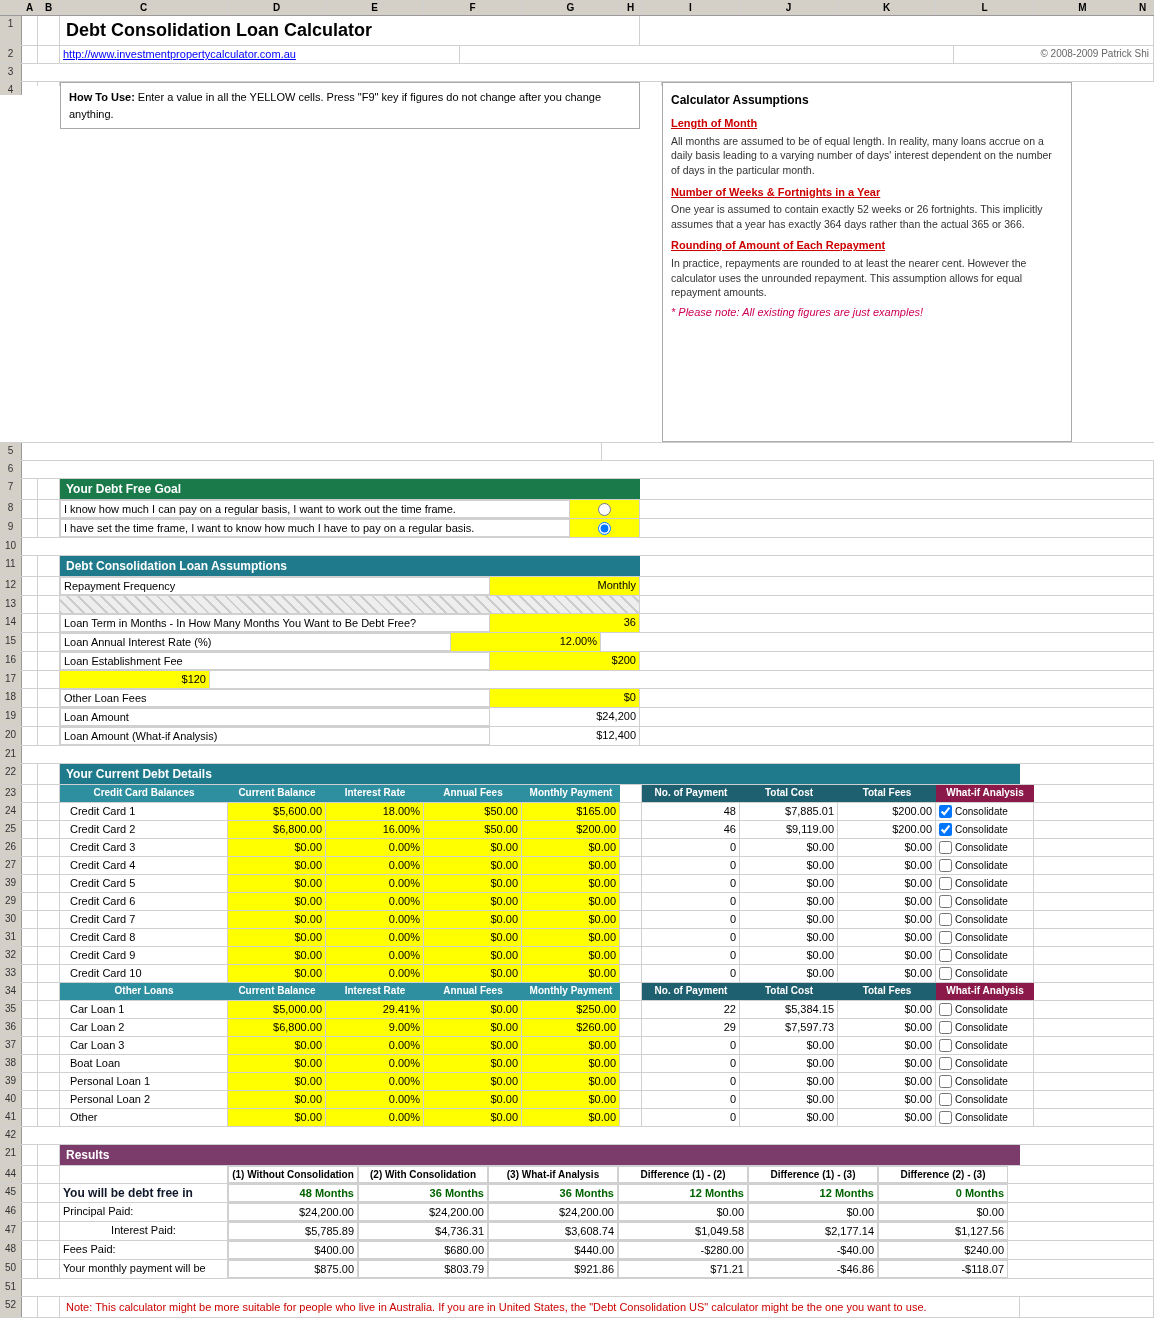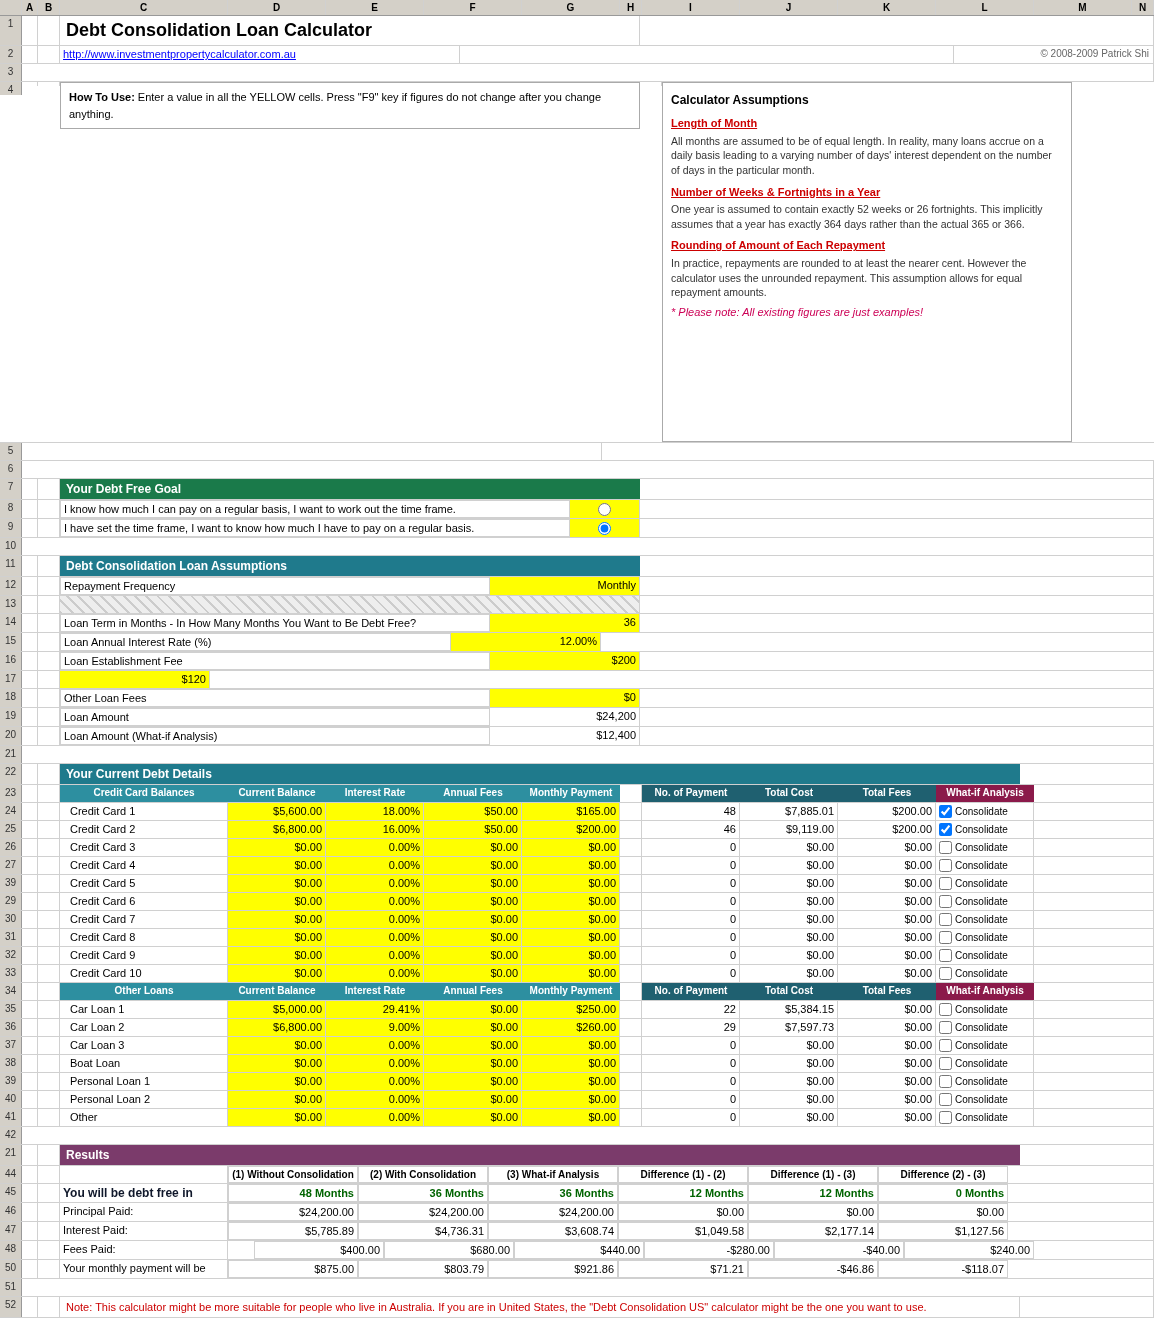--- a/index.html
+++ b/index.html
@@ -780,35 +780,35 @@
     <div class="cell right" style="width:130px; border:1px solid #d0d0d0; ">$24,200.00</div>
     <div class="cell right" style="width:130px; border:1px solid #d0d0d0; ">$0.00</div>
     <div class="cell right" style="width:130px; border:1px solid #d0d0d0; ">$0.00</div>
     <div class="cell right" style="width:130px; border:1px solid #d0d0d0; ">$0.00</div>
     <div class="cell" style="flex:1;"></div>
   </div>
       <div class="sheet-row">
     <div class="row-num">47</div>
     <div class="cell cA"></div>
         <div class="cell cB"></div>
-    <div class="cell" style="width:168px; ">Interest Paid:</div>
+    <div class="cell" style="width:168px;text-align:center; ">Interest Paid:</div>
     <div class="cell right" style="width:130px; border:1px solid #d0d0d0; ">$5,785.89</div>
     <div class="cell right" style="width:130px; border:1px solid #d0d0d0; ">$4,736.31</div>
     <div class="cell right" style="width:130px; border:1px solid #d0d0d0; ">$3,608.74</div>
     <div class="cell right" style="width:130px; border:1px solid #d0d0d0;padding-left:12px; ">$1,049.58</div>
     <div class="cell right" style="width:130px; border:1px solid #d0d0d0; ">$2,177.14</div>
     <div class="cell right" style="width:130px; border:1px solid #d0d0d0; ">$1,127.56</div>
     <div class="cell" style="flex:1;"></div>
   </div>
       <div class="sheet-row">
     <div class="row-num">48</div>
     <div class="cell cA"></div>
         <div class="cell cB"></div>
     <div class="cell" style="width:168px; ">Fees Paid:</div>
-    <div class="cell right" style="width:130px; border:1px solid #d0d0d0;margin-left:26px; ">$400.00</div>
+    <div class="cell right" style="width:130px; border:1px solid #d0d0d0; ">$400.00</div>
     <div class="cell right" style="width:130px; border:1px solid #d0d0d0; ">$680.00</div>
     <div class="cell right" style="width:130px; border:1px solid #d0d0d0; ">$440.00</div>
     <div class="cell right" style="width:130px; border:1px solid #d0d0d0; ">-$280.00</div>
     <div class="cell right" style="width:130px; border:1px solid #d0d0d0; ">-$40.00</div>
     <div class="cell right" style="width:130px; border:1px solid #d0d0d0; ">$240.00</div>
     <div class="cell" style="flex:1;"></div>
   </div>
       <div class="sheet-row">
     <div class="row-num">50</div>
     <div class="cell cA"></div>

